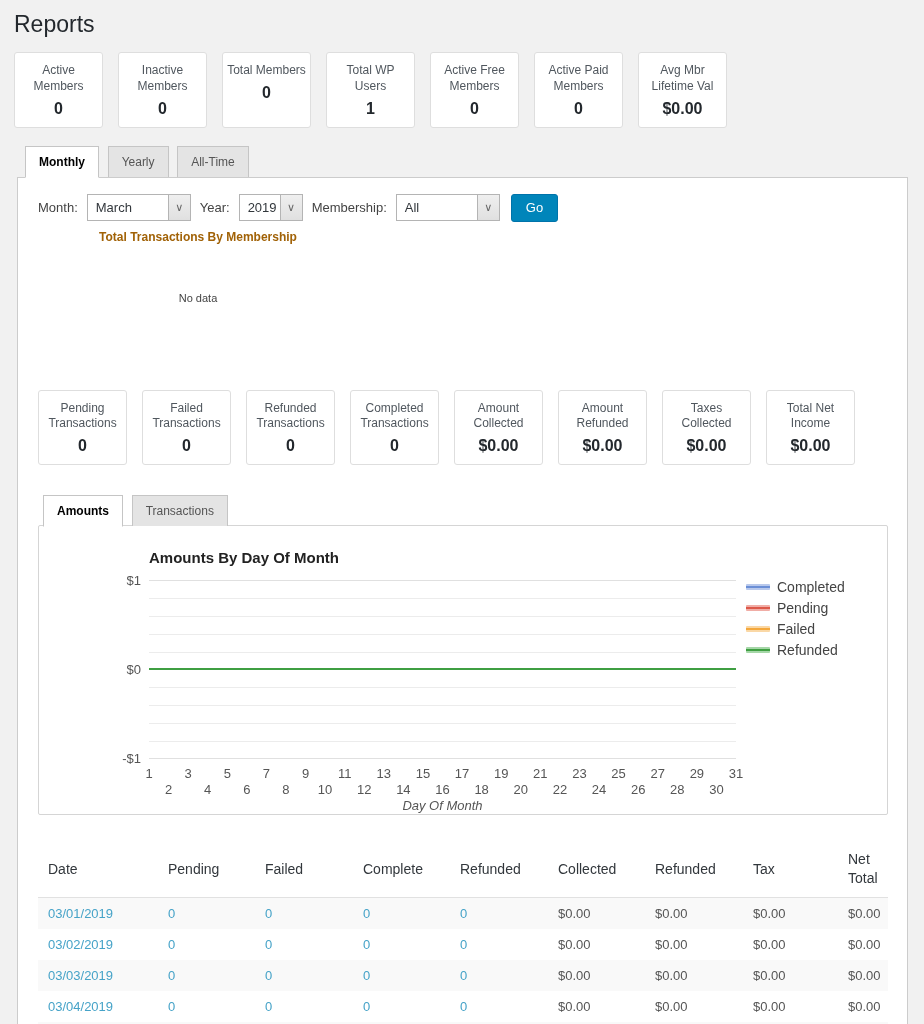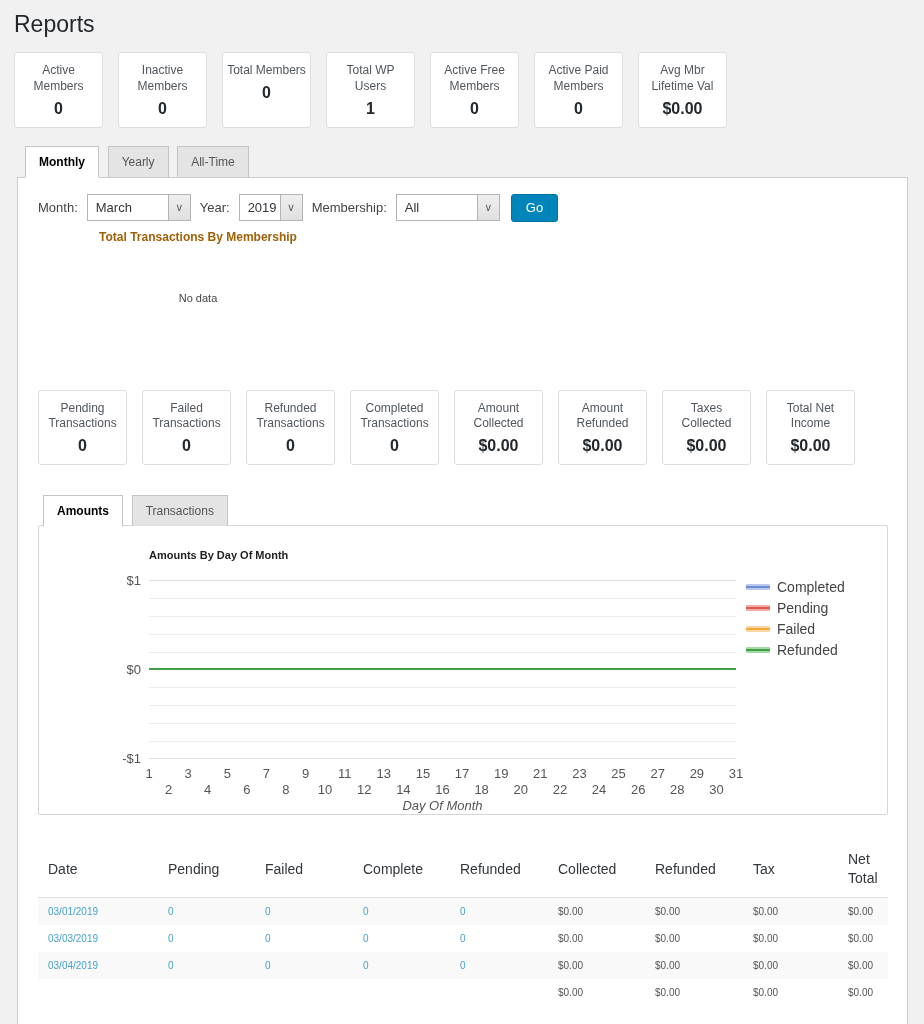--- a/index.html
+++ b/index.html
@@ -60,21 +60,21 @@
   
   .pie-box { margin:8px 0 0 10px; width:300px; height:150px; text-align:center; }
   .pie-title { font-size:12px; font-weight:700; color:#a16207; }
   .no-data { margin-top:48px; font-size:11px; color:#444; }
   .stats-row.txn { margin-top:10px; }
   
   .chart-panel {
     margin-top:-1px; width:850px; height:290px; background:#fff;
     border:1px solid #d5d5d5; border-radius:2px; position:relative;
   }
-  .chart-title { position:absolute; left:110px; top:23px; font-size:11px; font-weight:700; color:#222; }
+  .chart-title { position:absolute; left:110px; top:23px; font-size:15px; font-weight:700; color:#222; }
   .plot-area { position:absolute; left:110px; top:54px; width:587px; height:178px; }
   .gridline { position:absolute; left:0; width:100%; height:1px; background:#ececec; }
   .gridline.major { background:#e0e0e0; }
   .series-line { position:absolute; left:0; width:100%; height:2px; margin-top:-1px; }
   .y-axis { position:absolute; left:60px; top:54px; width:42px; height:178px; }
   .ytick { position:absolute; right:0; transform:translateY(-50%); font-size:13px; color:#555; }
   .x-axis { position:absolute; left:110px; top:240px; width:587px; height:34px; }
   .xtick { position:absolute; top:0; transform:translateX(-50%); font-size:13px; color:#555; }
   .xtick.low { top:16px; }
   .x-axis-label {
@@ -85,21 +85,21 @@
   .legend-item { display:flex; align-items:center; margin-bottom:5px; }
   .swatch { width:24px; height:6px; display:inline-block; margin-right:7px; position:relative; border-radius:1px; }
   .swatch-line { position:absolute; left:0; top:2px; width:100%; height:2px; display:block; }
   .legend-label { font-size:14px; color:#444; }
   
   table.report { margin-top:26px; width:850px; border-collapse:collapse; table-layout:fixed; }
   table.report th {
     text-align:left; font-weight:400; color:#32373c; font-size:14px;
     padding:9px 10px; border-bottom:1px solid #e1e1e1; vertical-align:middle; line-height:1.35;
   }
-  table.report td { padding:8px 10px; font-size:10px; color:#555; }
+  table.report td { padding:8px 10px; font-size:13px; color:#555; }
   table.report tbody tr:nth-child(odd) { background:#f9f9f9; }
   table.report col:nth-child(1){width:120px} table.report col:nth-child(2){width:97px}
   table.report col:nth-child(3){width:98px}  table.report col:nth-child(4){width:97px}
   table.report col:nth-child(5){width:98px}  table.report col:nth-child(6){width:97px}
   table.report col:nth-child(7){width:98px}  table.report col:nth-child(8){width:95px}
   table.report col:nth-child(9){width:50px}
   .lnk { color:#46a3c8; text-decoration:none; cursor:pointer; }
 </style>
 </head>
 <body>
@@ -346,20 +346,31 @@
           <td><a class="lnk">0</a></td>
           <td><a class="lnk">0</a></td>
           <td><a class="lnk">0</a></td>
           <td><a class="lnk">0</a></td>
           <td>$0.00</td>
           <td>$0.00</td>
           <td>$0.00</td>
           <td>$0.00</td>
         </tr>
 
+        <tr>
+          <td><a class="lnk">03/02/2019</a></td>
+          <td><a class="lnk">0</a></td>
+          <td><a class="lnk">0</a></td>
+          <td><a class="lnk">0</a></td>
+          <td><a class="lnk">0</a></td>
+          <td>$0.00</td>
+          <td>$0.00</td>
+          <td>$0.00</td>
+          <td>$0.00</td>
+        </tr>
 
         <tr>
           <td><a class="lnk">03/03/2019</a></td>
           <td><a class="lnk">0</a></td>
           <td><a class="lnk">0</a></td>
           <td><a class="lnk">0</a></td>
           <td><a class="lnk">0</a></td>
           <td>$0.00</td>
           <td>$0.00</td>
           <td>$0.00</td>

